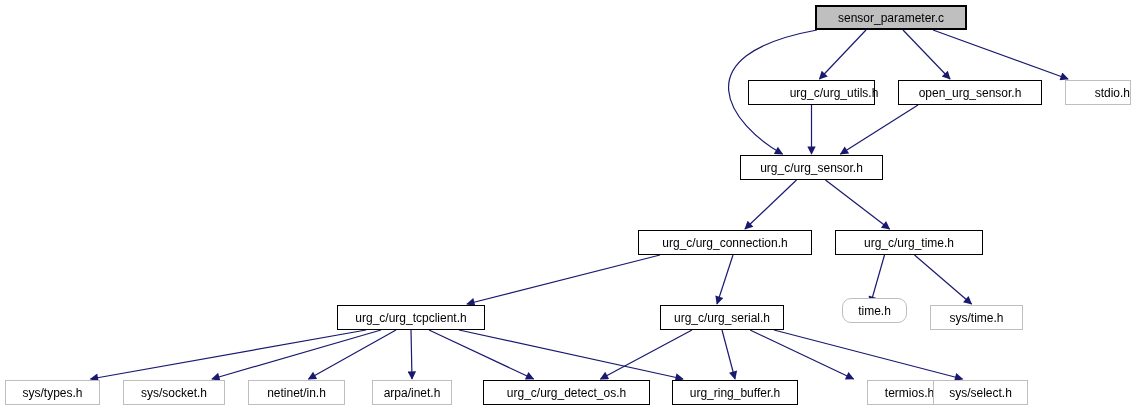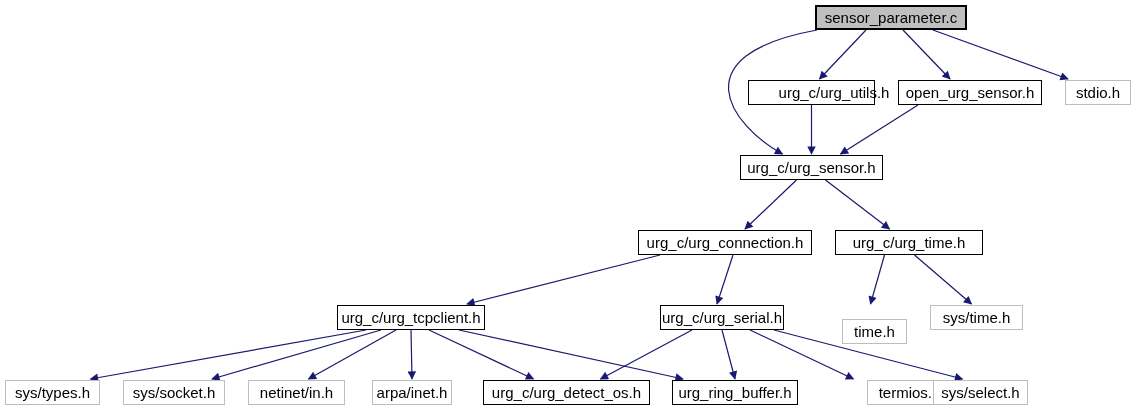--- a/index.html
+++ b/index.html
@@ -11,21 +11,21 @@
     overflow:hidden;
   }
   #edge-layer{position:absolute;left:0;top:0;width:1136px;height:411px;}
   .node{
     position:absolute;
     box-sizing:border-box;
     display:flex;align-items:center;justify-content:center;
     background:var(--node-fill,#ffffff);
     border:1px solid var(--internal-border,#000000);
     color:var(--text,#000000);
-    font-size:15px;
+    font-size:12px;
     white-space:nowrap;
     z-index:2;
   }
   .node.root{
     background:var(--root-fill,#bfbfbf);
     border:2px solid var(--internal-border,#000000);
   }
   .node.external{
     border-color:var(--external-border,#bebebe);
   }
@@ -70,39 +70,39 @@
 
 <div class="node root" style="left: 815px; top: 5px; width: 152px; height: 25px;">
       <span>sensor_parameter.c</span>
     </div>
     <div class="node internal" style="left: 748px; top: 80px; width: 127px; height: 25px; padding-left: 45px;">
       <span>urg_c/urg_utils.h</span>
     </div>
     <div class="node internal" style="left: 898px; top: 80px; width: 144px; height: 25px;">
       <span>open_urg_sensor.h</span>
     </div>
-    <div class="node external" style="left: 1065px; top: 80px; width: 66px; height: 25px;">
+    <div class="node external" style="left: 1065px; top: 80px; width: 66px; height: 25px; justify-content: flex-end;">
       <span>stdio.h</span>
     </div>
     <div class="node internal" style="left: 740px; top: 155px; width: 143px; height: 25px;">
       <span>urg_c/urg_sensor.h</span>
     </div>
     <div class="node internal" style="left: 638px; top: 230px; width: 174px; height: 25px;">
       <span>urg_c/urg_connection.h</span>
     </div>
     <div class="node internal" style="left: 835px; top: 230px; width: 148px; height: 25px;">
       <span>urg_c/urg_time.h</span>
     </div>
     <div class="node internal" style="left: 337px; top: 305px; width: 148px; height: 25px;">
       <span>urg_c/urg_tcpclient.h</span>
     </div>
     <div class="node internal" style="left: 660px; top: 305px; width: 124px; height: 25px;">
       <span>urg_c/urg_serial.h</span>
     </div>
-    <div class="node external" style="left: 842px; top: 319px; width: 65px; height: 25px;">
+    <div class="node external" style="left: 842px; top: 298px; width: 65px; height: 25px; border-radius: 9px;">
       <span>time.h</span>
     </div>
     <div class="node external" style="left: 930px; top: 305px; width: 93px; height: 25px;">
       <span>sys/time.h</span>
     </div>
     <div class="node external" style="left: 5px; top: 380px; width: 95px; height: 25px;">
       <span>sys/types.h</span>
     </div>
     <div class="node external" style="left: 123px; top: 380px; width: 102px; height: 25px;">
       <span>sys/socket.h</span>

